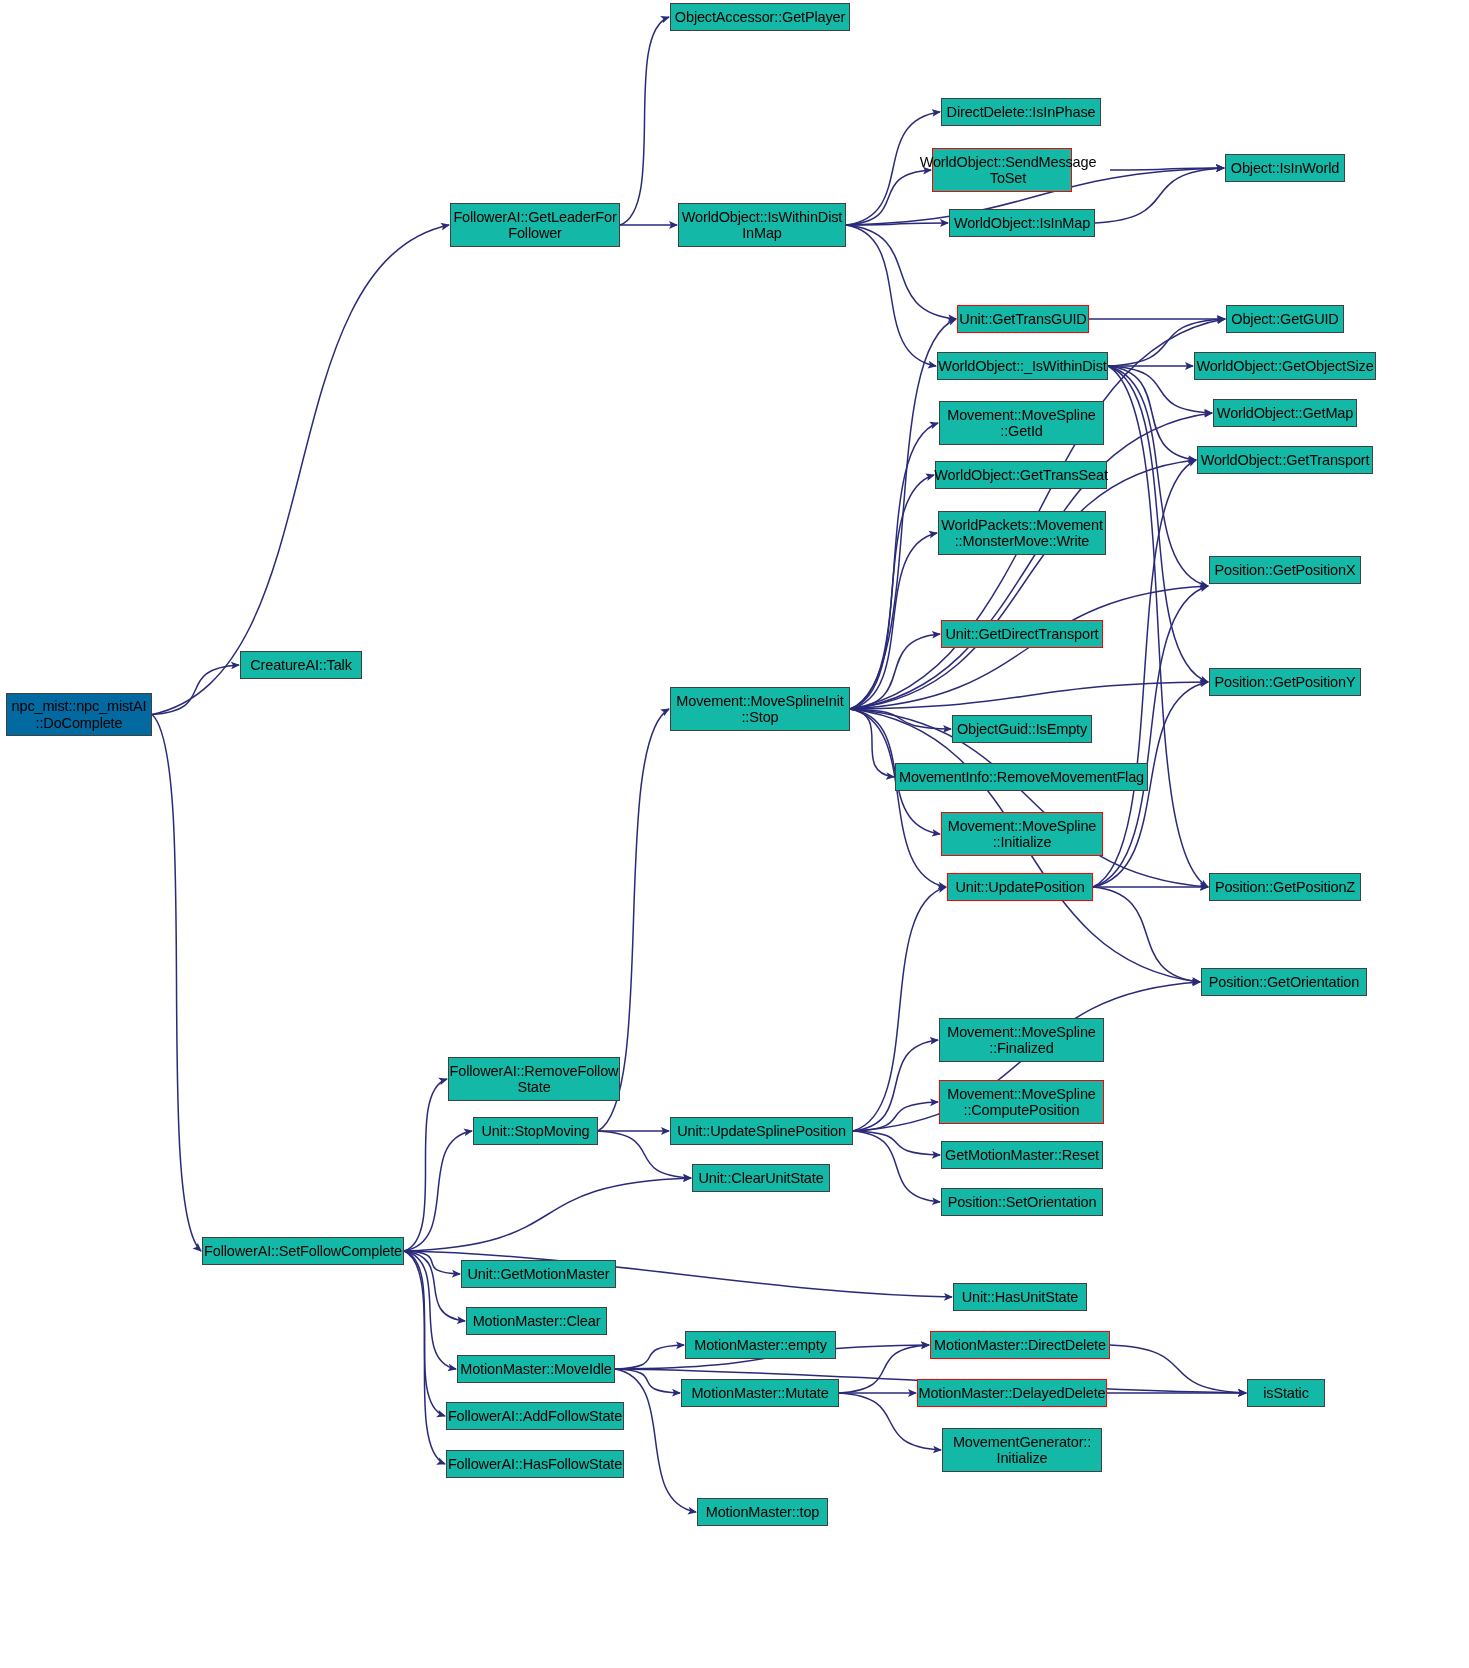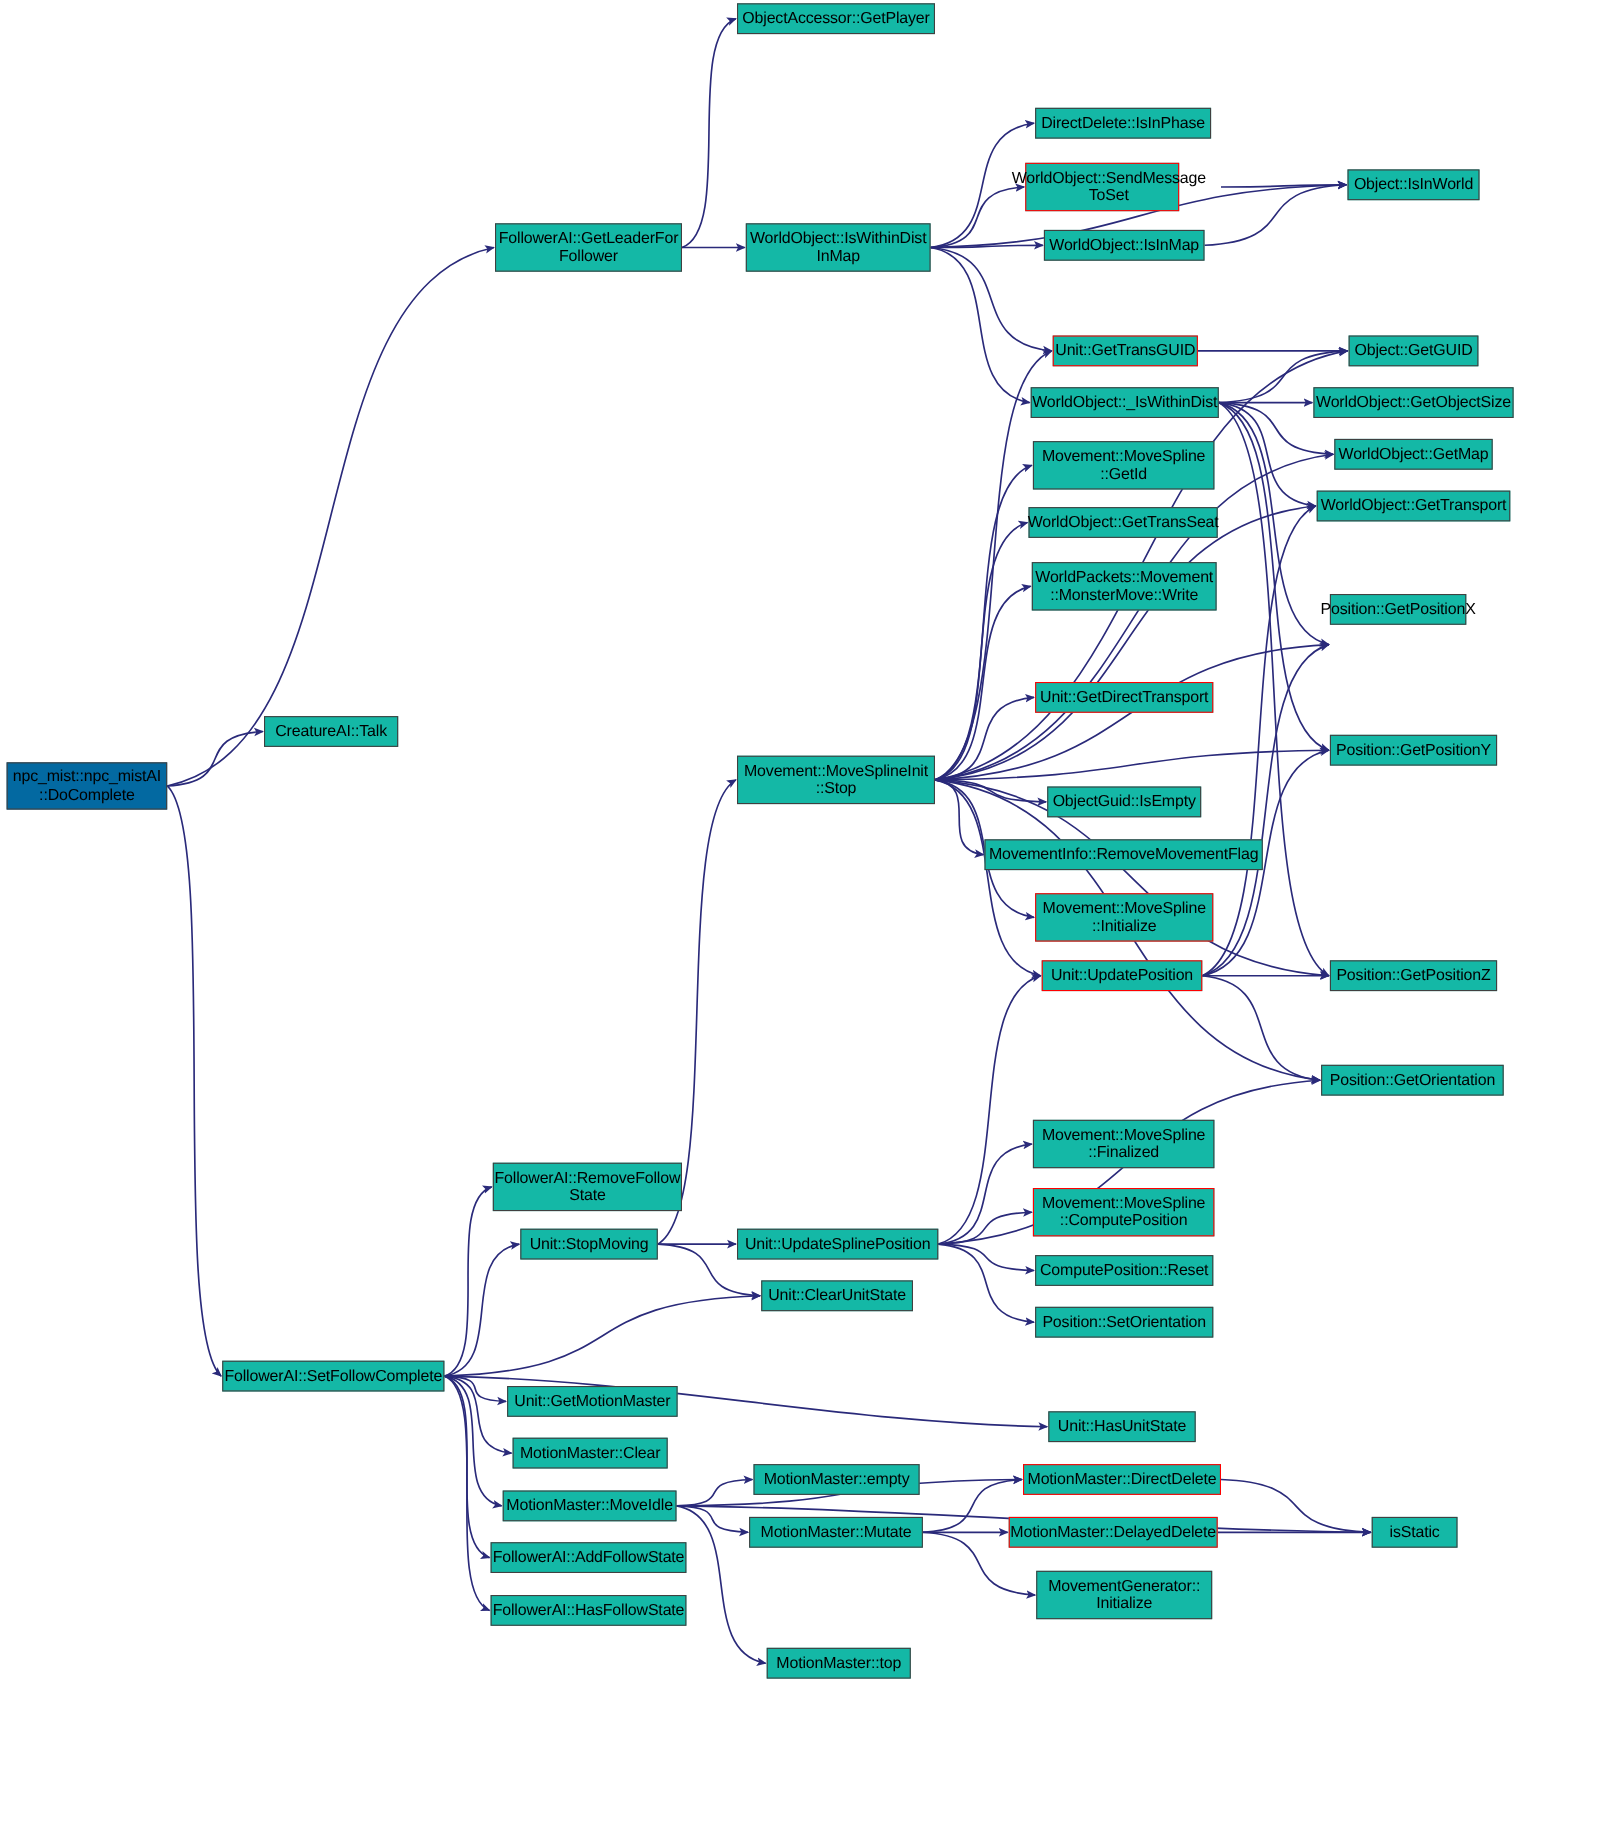--- a/index.html
+++ b/index.html
@@ -151,37 +151,37 @@
       <div class="node" style="left: 937px; top: 352px; width: 171px; height: 28px;"><span class="lbl">WorldObject::_IsWithinDist</span></div>
       <div class="node" style="left: 1226px; top: 305px; width: 118px; height: 28px;"><span class="lbl">Object::GetGUID</span></div>
       <div class="node" style="left: 1194px; top: 352px; width: 182px; height: 28px;"><span class="lbl">WorldObject::GetObjectSize</span></div>
       <div class="node" style="left: 1213px; top: 399px; width: 144px; height: 28px;"><span class="lbl">WorldObject::GetMap</span></div>
       <div class="node" style="left: 1197px; top: 446px; width: 176px; height: 28px;"><span class="lbl">WorldObject::GetTransport</span></div>
       <div class="node" style="left: 939px; top: 401px; width: 165px; height: 44px;"><span class="lbl">Movement::MoveSpline
 ::GetId</span></div>
       <div class="node" style="left: 935px; top: 461px; width: 172px; height: 28px;"><span class="lbl">WorldObject::GetTransSeat</span></div>
       <div class="node" style="left: 938px; top: 511px; width: 168px; height: 44px;"><span class="lbl">WorldPackets::Movement
 ::MonsterMove::Write</span></div>
-      <div class="node" style="left: 1209px; top: 540px; width: 124px; height: 28px;"><span class="lbl">Position::GetPositionX</span></div>
+      <div class="node" style="left: 1209px; top: 556px; width: 152px; height: 28px;"><span class="lbl">Position::GetPositionX</span></div>
       <div class="node red" style="left: 941px; top: 620px; width: 162px; height: 28px;"><span class="lbl">Unit::GetDirectTransport</span></div>
       <div class="node" style="left: 1209px; top: 668px; width: 152px; height: 28px;"><span class="lbl">Position::GetPositionY</span></div>
       <div class="node" style="left: 670px; top: 687px; width: 180px; height: 44px;"><span class="lbl">Movement::MoveSplineInit
 ::Stop</span></div>
       <div class="node" style="left: 952px; top: 715px; width: 140px; height: 28px;"><span class="lbl">ObjectGuid::IsEmpty</span></div>
       <div class="node" style="left: 895px; top: 763px; width: 253px; height: 28px;"><span class="lbl">MovementInfo::RemoveMovementFlag</span></div>
       <div class="node red" style="left: 941px; top: 812px; width: 162px; height: 44px;"><span class="lbl">Movement::MoveSpline
 ::Initialize</span></div>
       <div class="node red" style="left: 947px; top: 873px; width: 146px; height: 28px;"><span class="lbl">Unit::UpdatePosition</span></div>
       <div class="node" style="left: 1209px; top: 873px; width: 152px; height: 28px;"><span class="lbl">Position::GetPositionZ</span></div>
       <div class="node" style="left: 1201px; top: 968px; width: 166px; height: 28px;"><span class="lbl">Position::GetOrientation</span></div>
       <div class="node" style="left: 939px; top: 1018px; width: 165px; height: 44px;"><span class="lbl">Movement::MoveSpline
 ::Finalized</span></div>
       <div class="node red" style="left: 939px; top: 1080px; width: 165px; height: 44px;"><span class="lbl">Movement::MoveSpline
 ::ComputePosition</span></div>
-      <div class="node" style="left: 941px; top: 1141px; width: 162px; height: 28px;"><span class="lbl">ComputePosition::Reset</span></div>
+      <div class="node" style="left: 941px; top: 1141px; width: 162px; height: 28px;"><span class="lbl">GetMotionMaster::Reset</span></div>
       <div class="node" style="left: 941px; top: 1188px; width: 162px; height: 28px;"><span class="lbl">Position::SetOrientation</span></div>
       <div class="node" style="left: 448px; top: 1057px; width: 172px; height: 44px;"><span class="lbl">FollowerAI::RemoveFollow
 State</span></div>
       <div class="node" style="left: 473px; top: 1117px; width: 125px; height: 28px;"><span class="lbl">Unit::StopMoving</span></div>
       <div class="node" style="left: 670px; top: 1117px; width: 183px; height: 28px;"><span class="lbl">Unit::UpdateSplinePosition</span></div>
       <div class="node" style="left: 692px; top: 1164px; width: 138px; height: 28px;"><span class="lbl">Unit::ClearUnitState</span></div>
       <div class="node" style="left: 202px; top: 1237px; width: 202px; height: 28px;"><span class="lbl">FollowerAI::SetFollowComplete</span></div>
       <div class="node" style="left: 461px; top: 1260px; width: 155px; height: 28px;"><span class="lbl">Unit::GetMotionMaster</span></div>
       <div class="node" style="left: 466px; top: 1307px; width: 141px; height: 28px;"><span class="lbl">MotionMaster::Clear</span></div>
       <div class="node" style="left: 457px; top: 1355px; width: 158px; height: 28px;"><span class="lbl">MotionMaster::MoveIdle</span></div>

